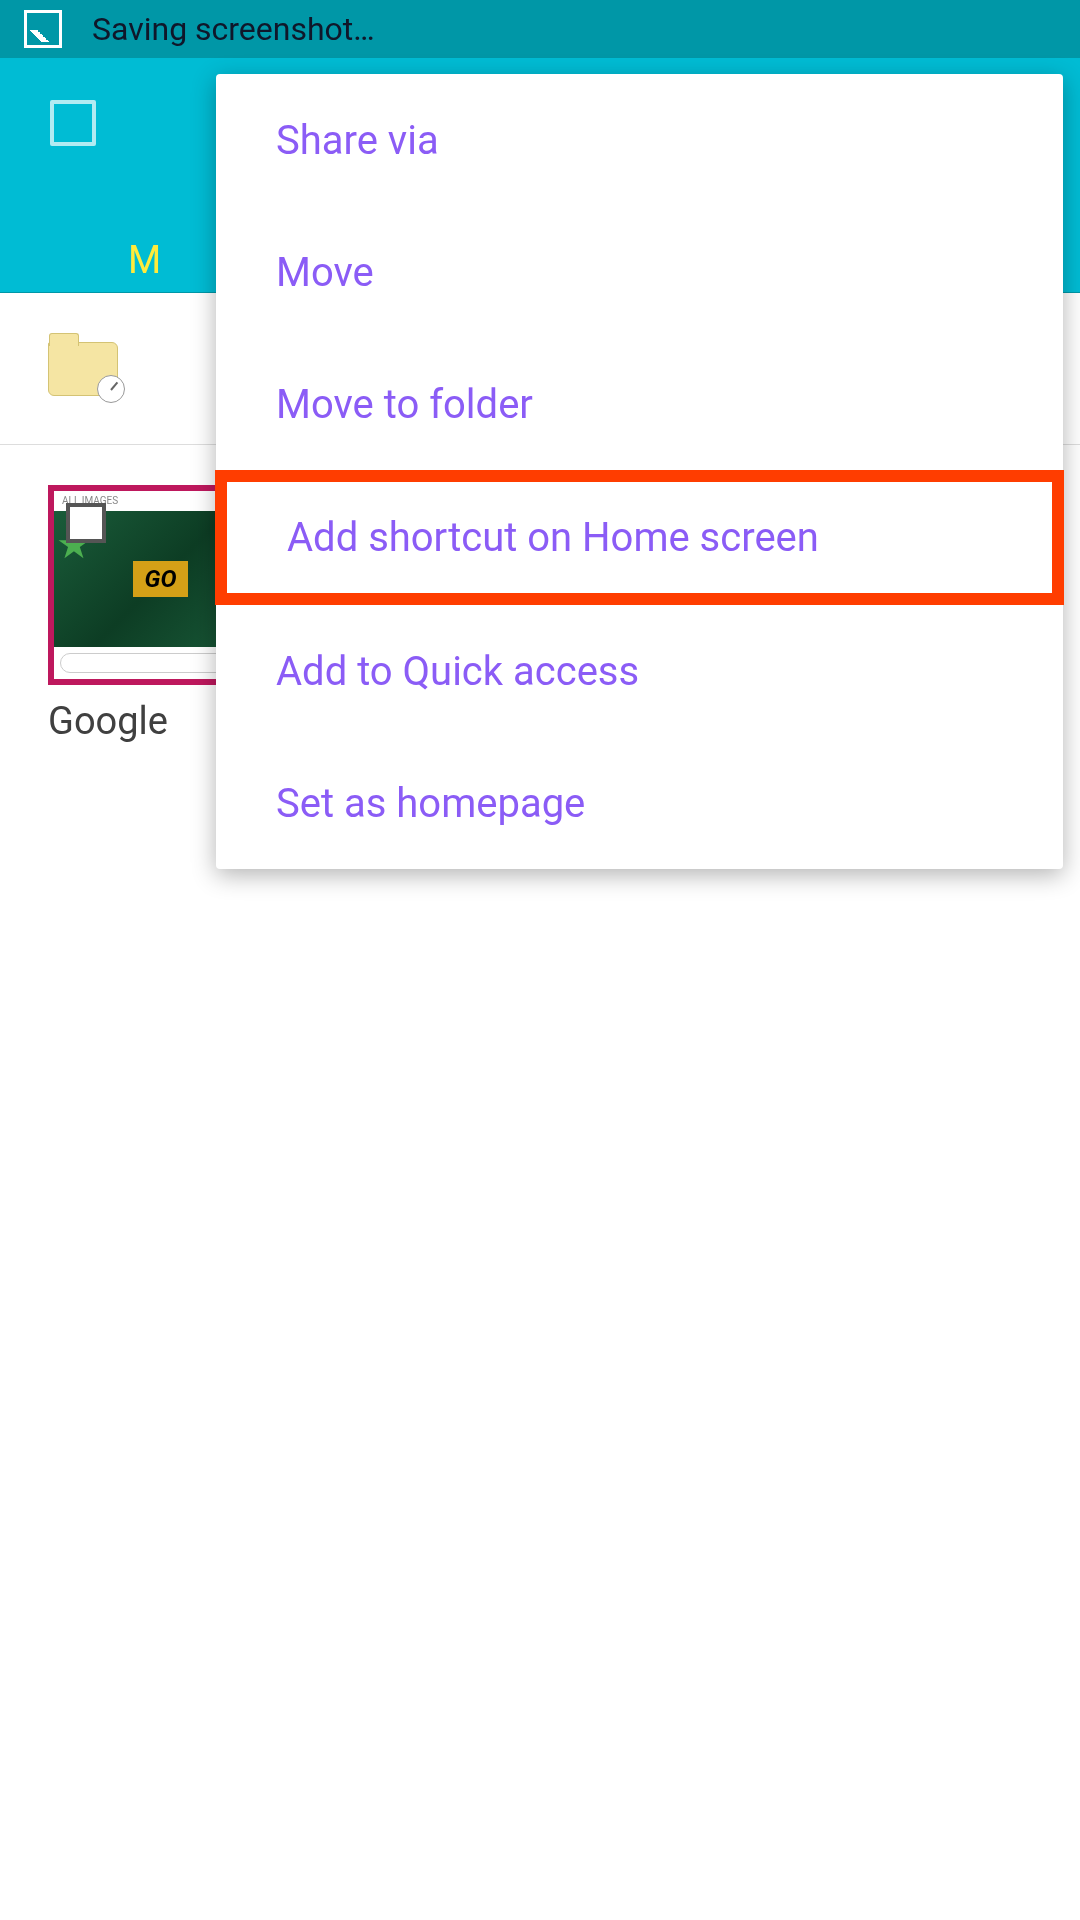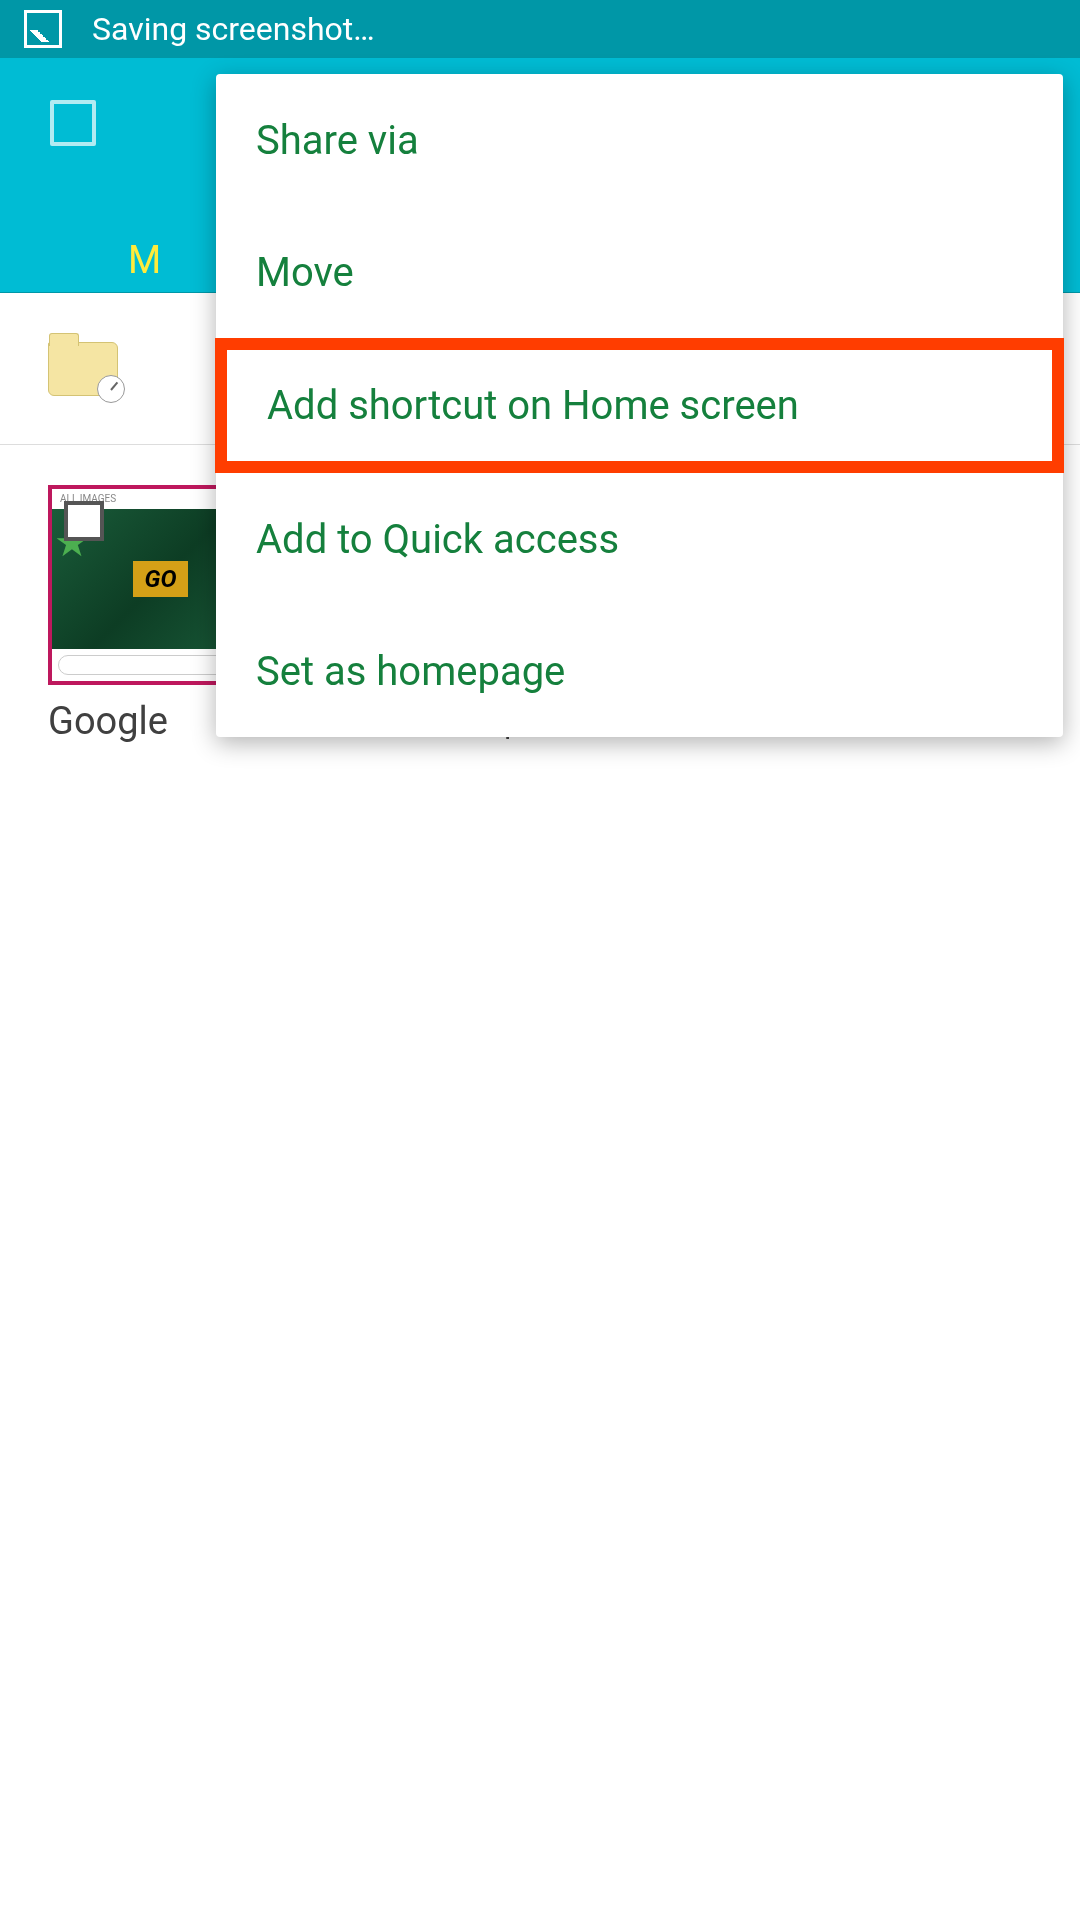--- a/index.html
+++ b/index.html
@@ -5,21 +5,21 @@
     * { margin: 0; padding: 0; box-sizing: border-box; }
     html, body { width: 1080px; height: 1920px; overflow: hidden; font-family: Roboto, Arial, sans-serif; background: #fff; }
     
     .status-bar {
       width: 100%;
       height: 58px;
       background: #0097a7;
       display: flex;
       align-items: center;
       padding: 0 24px;
-      color: #ffffff;
+      color: #0f172a;
     }
     .status-icon {
       width: 38px;
       height: 38px;
       border: 3px solid #fff;
       margin-right: 30px;
       position: relative;
     }
     .status-icon::after {
       content: '';
@@ -109,21 +109,21 @@
     .grid {
       padding: 40px 48px;
       display: flex;
       flex-wrap: wrap;
       gap: 40px 60px;
     }
     .bookmark-item { width: 225px; }
     .thumb {
       width: 225px;
       height: 200px;
-      border: 4px solid #be185d;
+      border: 6px solid #be185d;
       background: #fff;
       position: relative;
       overflow: hidden;
     }
     .thumb-checkbox {
       position: absolute;
       top: 12px;
       left: 12px;
       width: 40px;
       height: 40px;
@@ -228,23 +228,23 @@
       width: 847px;
       background: #fff;
       border-radius: 4px;
       box-shadow: 0 6px 24px rgba(0,0,0,0.3);
       z-index: 100;
     }
     .menu-item {
       height: 132px;
       display: flex;
       align-items: center;
-      padding: 0 40px;
+      padding: 0 60px;
       font-size: 40px;
-      color: #15803d;
+      color: #8b5cf6;
       cursor: pointer;
     }
     .menu-item.highlighted {
       border: 12px solid #ff3d00;
       margin: 0 -1px;
       height: 135px;
     }
   </style>
 </head>
 <body>
@@ -292,16 +292,17 @@
         <span class="sim-box">SIM</span>
       </div>
     </div>
     <div class="bookmark-label">SmileSIM | T…</div>
   </div>
 </div>
 
 <div class="menu">
   <div class="menu-item">Share via</div>
   <div class="menu-item">Move</div>
+  <div class="menu-item">Move to folder</div>
   <div class="menu-item highlighted">Add shortcut on Home screen</div>
   <div class="menu-item">Add to Quick access</div>
   <div class="menu-item">Set as homepage</div>
 </div>
 
 </body></html>

